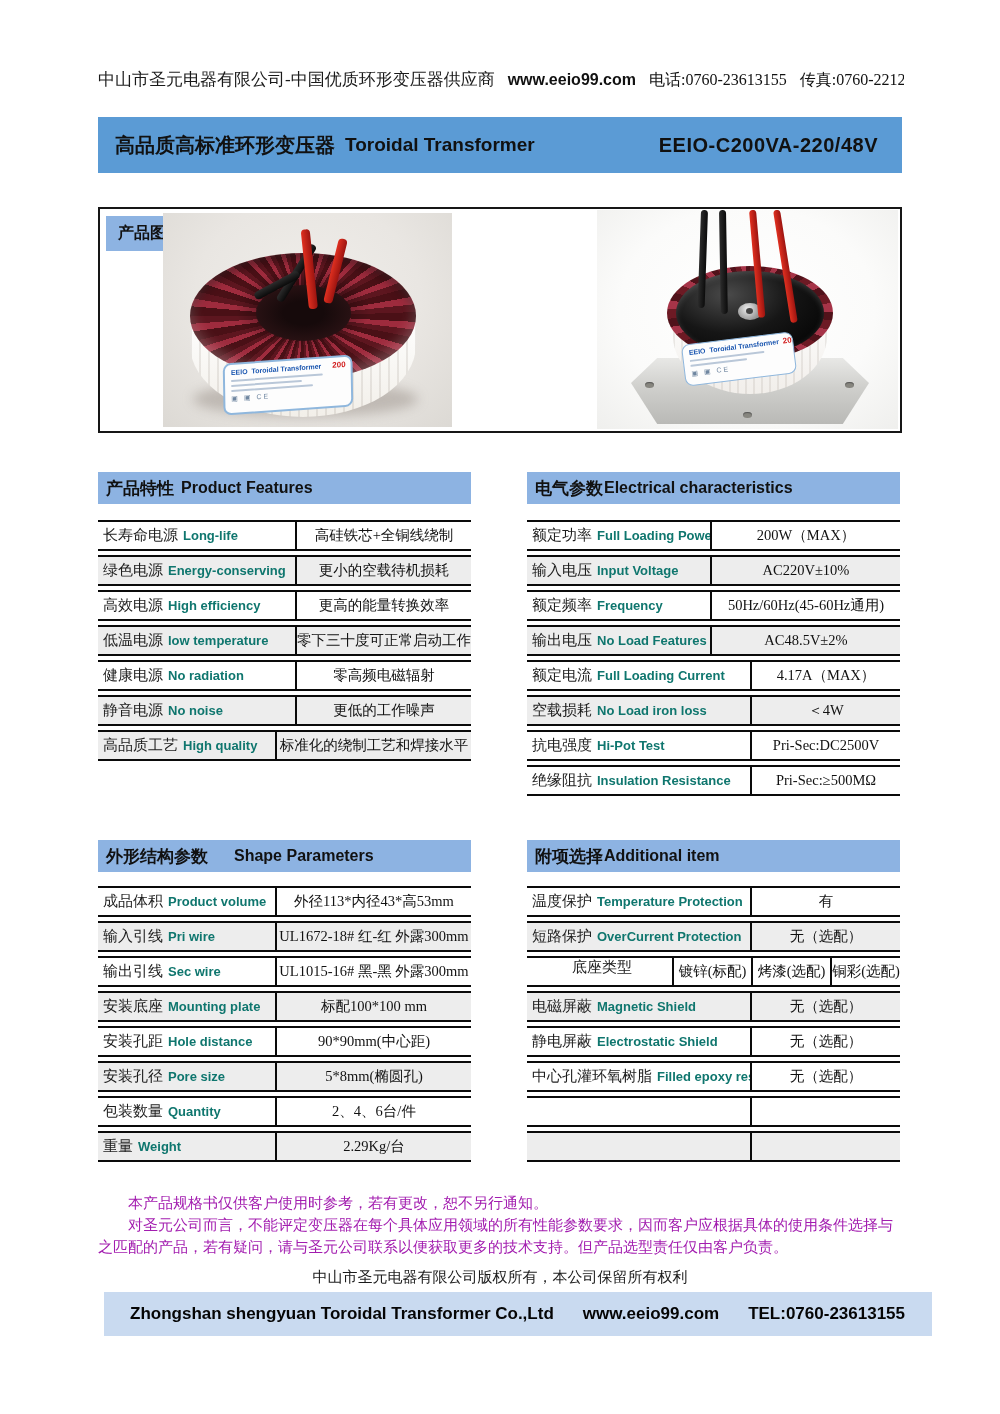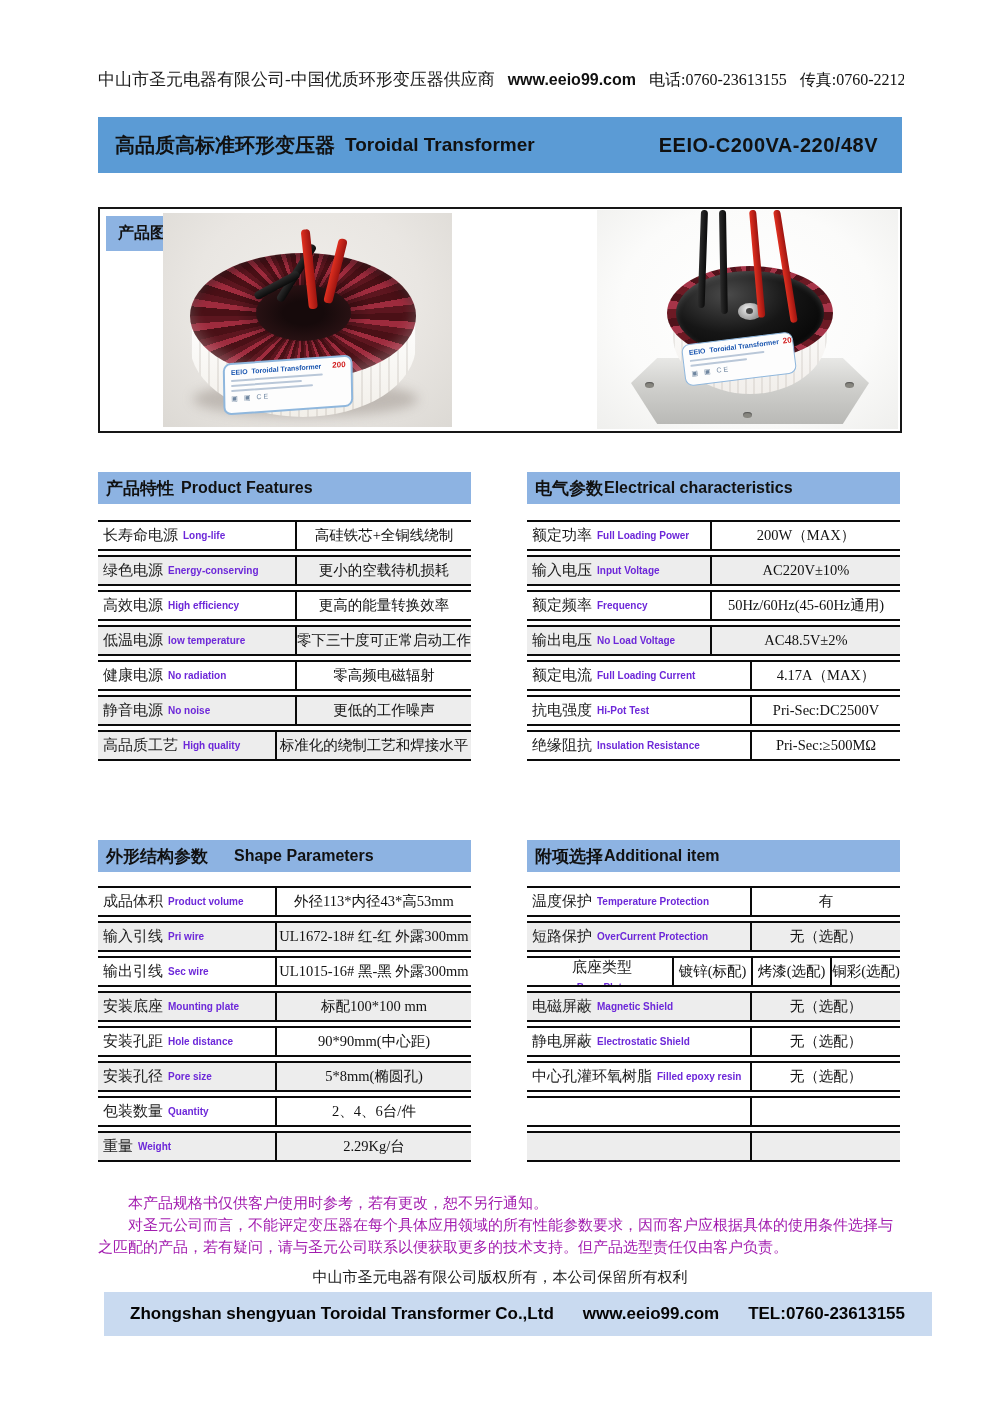--- a/index.html
+++ b/index.html
@@ -100,21 +100,21 @@
   #t-features{left:98px;top:520px;}
   #t-electrical{left:527px;top:520px;}
   #t-shape{left:98px;top:886px;}
   #t-additional{left:527px;top:886px;}
   .trow{display:flex;align-items:stretch;height:31px;box-sizing:border-box;margin-bottom:4px;
         border-top:2px solid #0a0a0a;border-bottom:2px solid #0a0a0a;background:#fff;}
   .trow.sh{background:#ededed;}
   .lcell{display:flex;align-items:center;gap:5px;padding-left:5px;box-sizing:border-box;
          overflow:hidden;white-space:nowrap;flex-shrink:0;}
   .lcell .zh{font-family:"Liberation Serif","DejaVu Serif",serif;font-size:15px;color:#1c1c1c;}
-  .lcell .en{font-weight:bold;font-size:10px;color:#6d28d9;}
+  .lcell .en{font-weight:bold;font-size:13px;color:#0f766e;}
   .vcell{flex:1;border-left:2px solid #0a0a0a;display:flex;align-items:center;justify-content:center;
          box-sizing:border-box;overflow:hidden;white-space:nowrap;
          font-family:"Liberation Serif","DejaVu Serif",serif;font-size:14.5px;color:#111;}
   .vcell.fixed{flex:0 0 auto;}
 
   
   #notes{left:98px;top:1192px;width:808px;font-family:"Liberation Serif","DejaVu Serif",serif;
          font-size:15px;line-height:22px;color:#a21caf;}
   #notes p{margin:0;text-indent:2em;}
   #copyright{left:0;top:1268px;width:1000px;text-align:center;
@@ -281,30 +281,37 @@
       <div class="trow">
         <div class="lcell" style="width: 183px;">
           <span class="zh">额定频率</span>
           <span class="en">Frequency</span>
         </div>
         <div class="vcell">50Hz/60Hz(45-60Hz通用)</div>
       </div>
       <div class="trow sh">
         <div class="lcell" style="width: 183px;">
           <span class="zh">输出电压</span>
-          <span class="en">No Load Voltage</span>
+          <span class="en">No Load Features</span>
         </div>
         <div class="vcell">AC48.5V±2%</div>
       </div>
       <div class="trow">
         <div class="lcell" style="width: 223px;">
           <span class="zh">额定电流</span>
           <span class="en">Full Loading Current</span>
         </div>
         <div class="vcell">4.17A（MAX）</div>
+      </div>
+      <div class="trow sh">
+        <div class="lcell" style="width: 223px;">
+          <span class="zh">空载损耗</span>
+          <span class="en">No Load iron loss</span>
+        </div>
+        <div class="vcell">＜4W</div>
       </div>
       <div class="trow">
         <div class="lcell" style="width: 223px;">
           <span class="zh">抗电强度</span>
           <span class="en">Hi-Pot Test</span>
         </div>
         <div class="vcell">Pri-Sec:DC2500V</div>
       </div>
       <div class="trow">
         <div class="lcell" style="width: 223px;">

